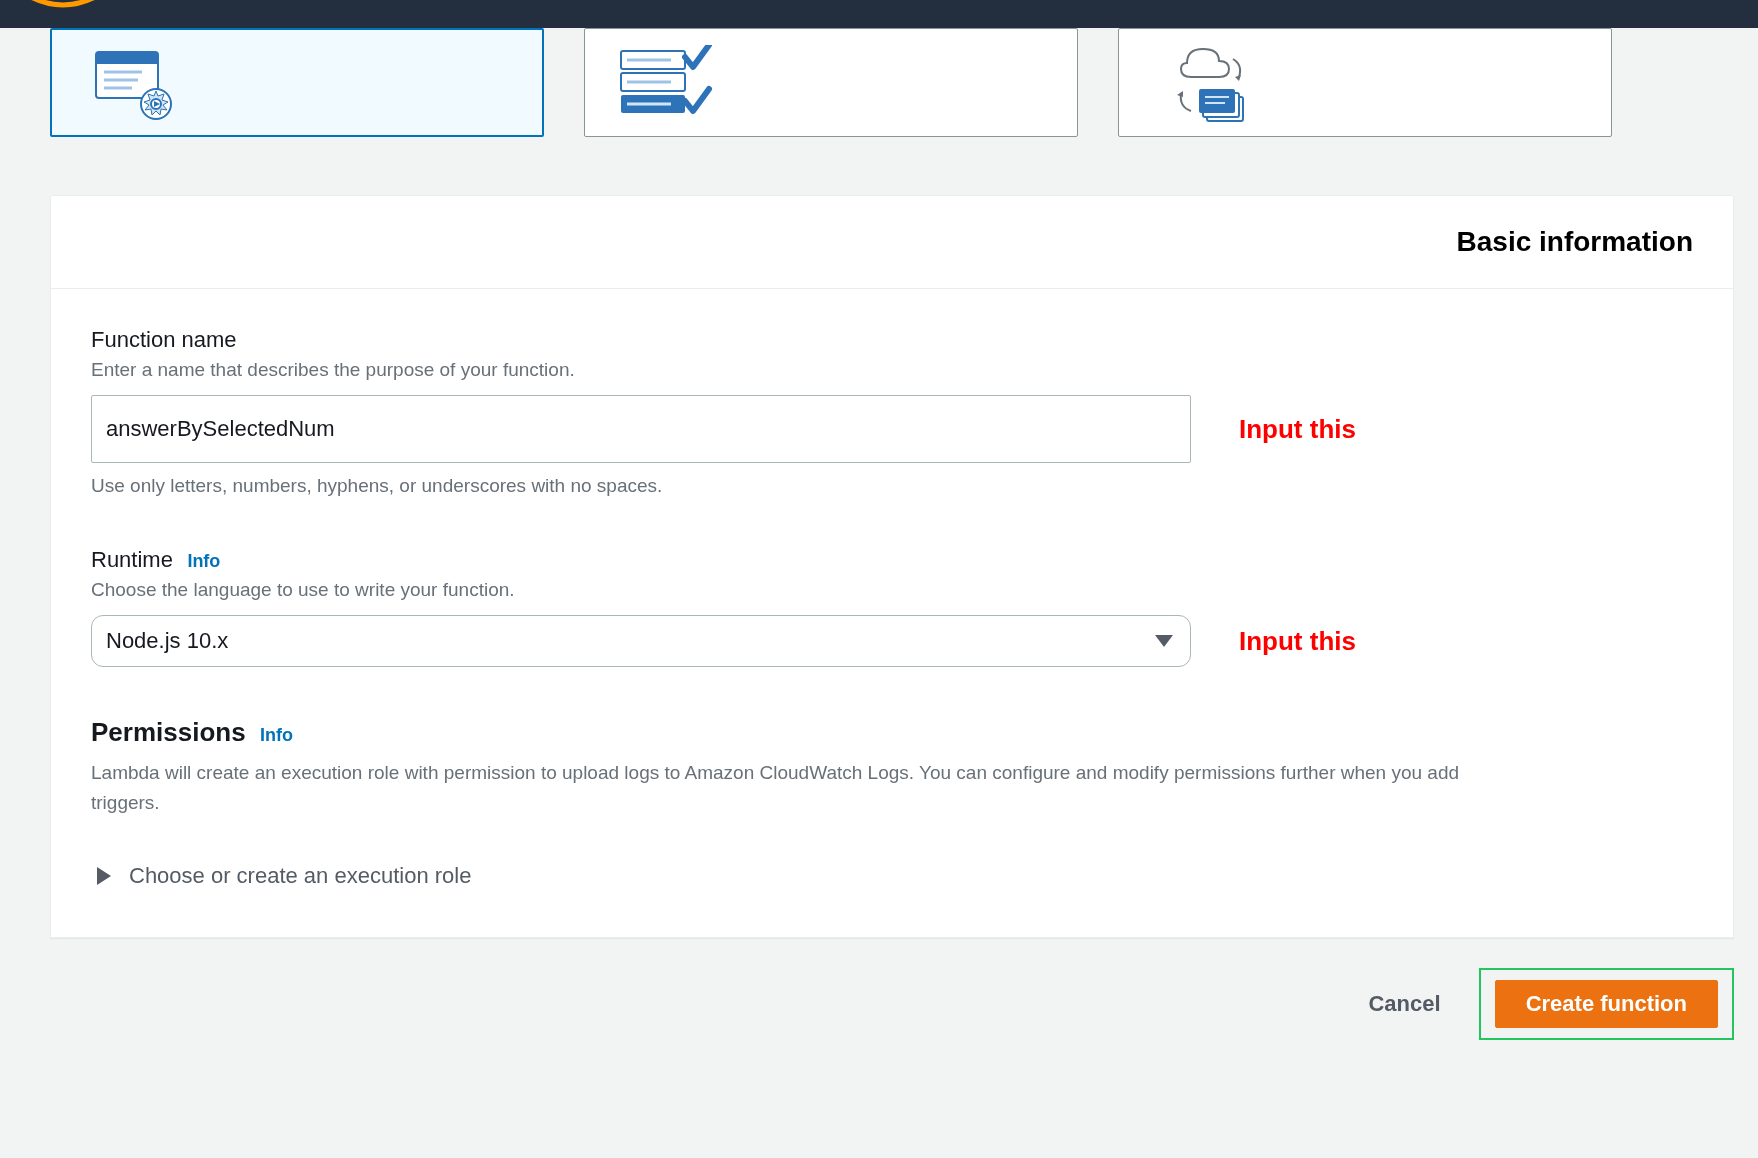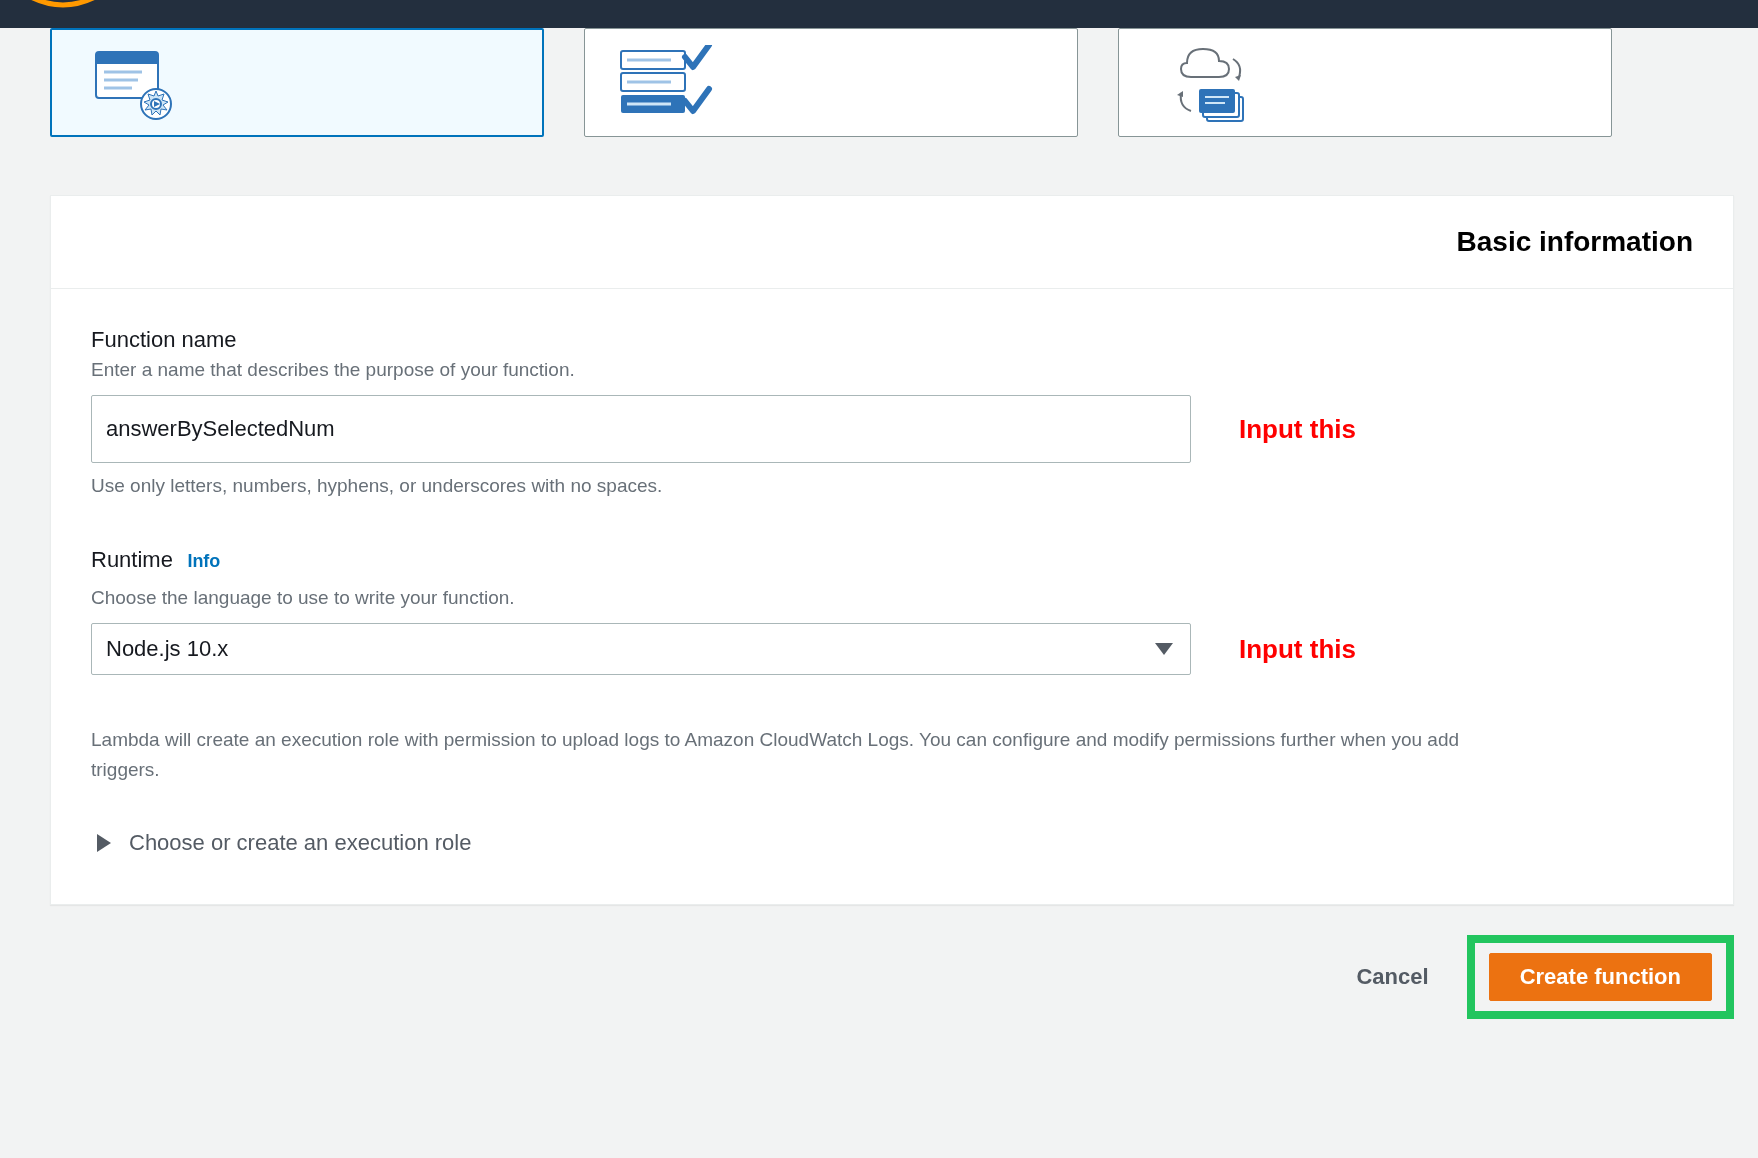--- a/index.html
+++ b/index.html
@@ -111,21 +111,21 @@
     .select-wrap {
       position: relative;
       width: 1100px;
     }
     .select-input {
       width: 100%;
       height: 52px;
       padding: 8px 14px;
       font-size: 22px;
       border: 1px solid #aab7b8;
-      border-radius: 2px;
+      border-radius: 12px;
       background: #fff;
       color: #16191f;
       display: flex;
       align-items: center;
       cursor: pointer;
     }
     .select-caret {
       position: absolute;
       right: 18px;
       top: 50%;
@@ -177,21 +177,21 @@
     .btn-cancel {
       font-size: 22px;
       font-weight: 700;
       color: #545b64;
       background: transparent;
       border: none;
       cursor: pointer;
       padding: 10px 4px;
     }
     .btn-primary-wrap {
-      border: 8px solid #22c55e;
+      border: 2px solid #22c55e;
       padding: 10px 14px;
     }
     .btn-primary {
       font-size: 22px;
       font-weight: 700;
       color: #fff;
       background: #ec7211;
       border: 1px solid #ec7211;
       border-radius: 2px;
       padding: 10px 30px;
@@ -265,38 +265,42 @@
         <div class="field-label">Function name</div>
         <div class="field-description">Enter a name that describes the purpose of your function.</div>
         <div class="input-row">
           <input type="text" class="text-input" value="answerBySelectedNum" style="">
           <div class="annotation">Input this</div>
         </div>
         <div class="field-help">Use only letters, numbers, hyphens, or underscores with no spaces.</div>
       </div>
 
       <div class="form-group">
-        <div style="margin-bottom:14px;">
+        <div style="margin-bottom:6px;">
           <span class="field-label" style="display:inline">Runtime</span>
           <span class="info-link">Info</span>
         </div>
         <div class="field-description">Choose the language to use to write your function.</div>
         <div class="input-row">
           <div class="select-wrap">
             <div class="select-input">
               <span>Node.js 10.x</span>
             </div>
             <svg class="select-caret" width="18" height="12" viewBox="0 0 18 12">
               <polygon points="0,0 18,0 9,12" fill="#545b64"></polygon>
             </svg>
           </div>
           <div class="annotation">Input this</div>
         </div>
       </div>
 
+      <div class="section-heading-row">
+        <span class="section-heading">Permissions</span>
+        <span class="info-link">Info</span>
+      </div>
       <div class="section-desc">Lambda will create an execution role with permission to upload logs to Amazon CloudWatch Logs. You can configure and modify permissions further when you add triggers.</div>
 
       <div class="expander">
         <svg width="14" height="18" viewBox="0 0 14 18">
           <polygon points="0,0 14,9 0,18" fill="#545b64"></polygon>
         </svg>
         <span class="expander-label">Choose or create an execution role</span>
       </div>
 
     </div>

